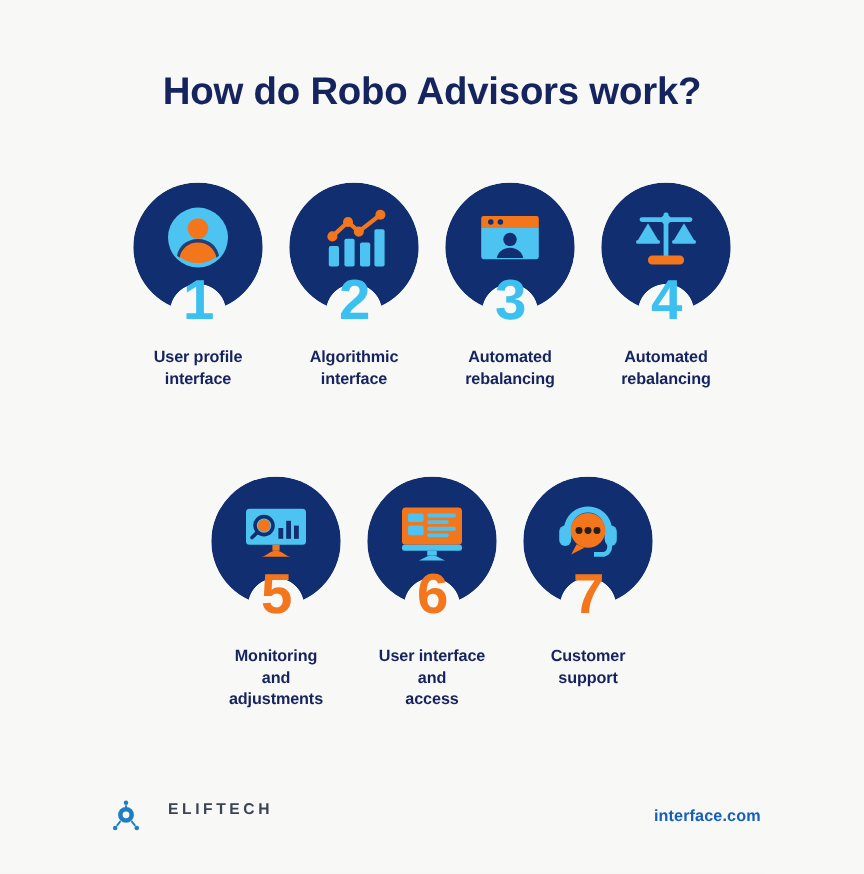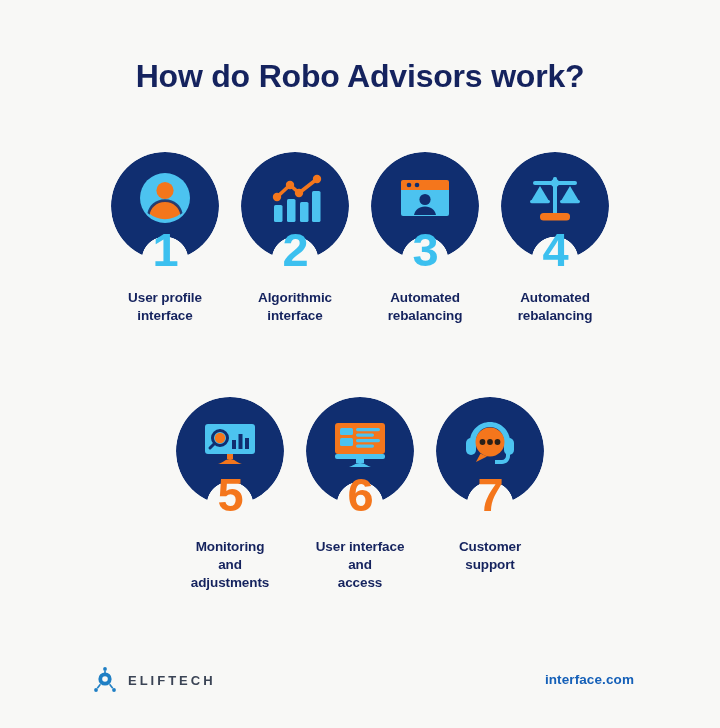--- a/index.html
+++ b/index.html
@@ -106,22 +106,22 @@
     left: 0;
     bottom: 28px;
     width: 720px;
     height: 34px;
   }
   .logo {
     position: absolute;
     left: 92px;
     top: 0;
     display: flex;
-    align-items: center;
-    gap: 10px;
+    align-items: flex-start;
+    gap: 22px;
   }
   .logo-mark { width: 26px; height: 28px; display: block; }
   .logo-text {
     font-size: 13px;
     font-weight: 700;
     letter-spacing: 3px;
     color: #3b4455;
   }
   .site {
     position: absolute;

